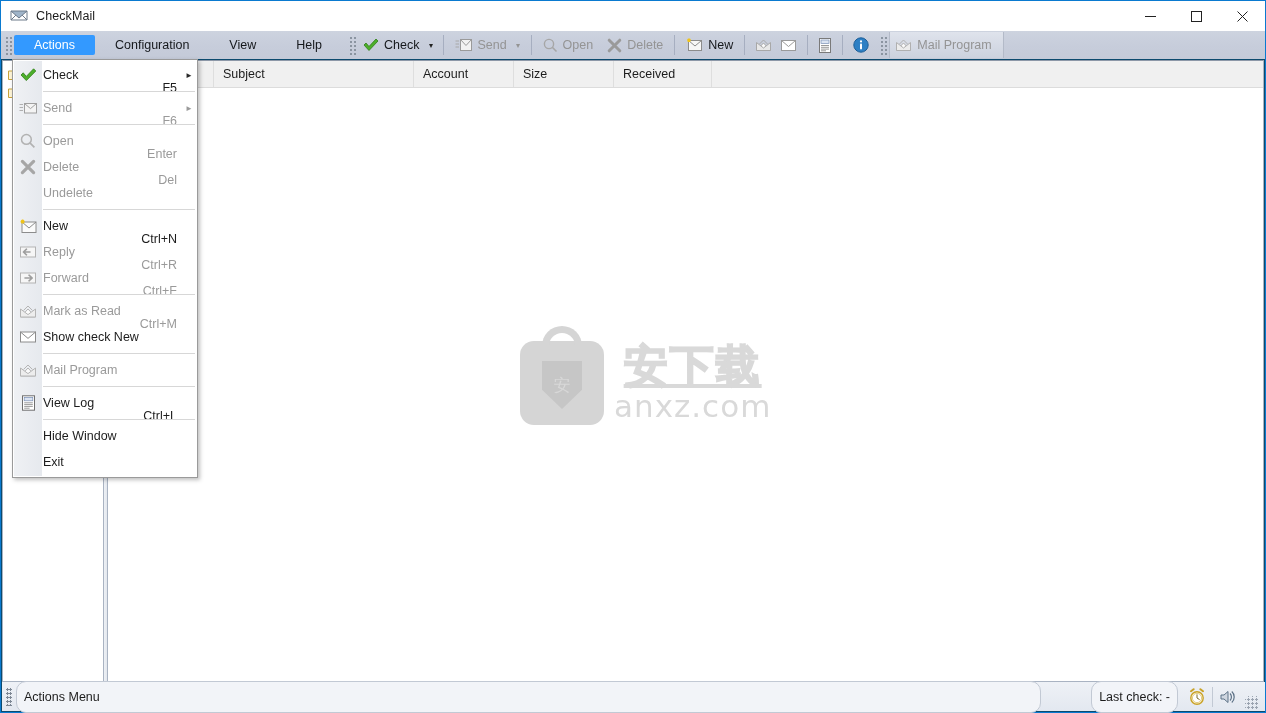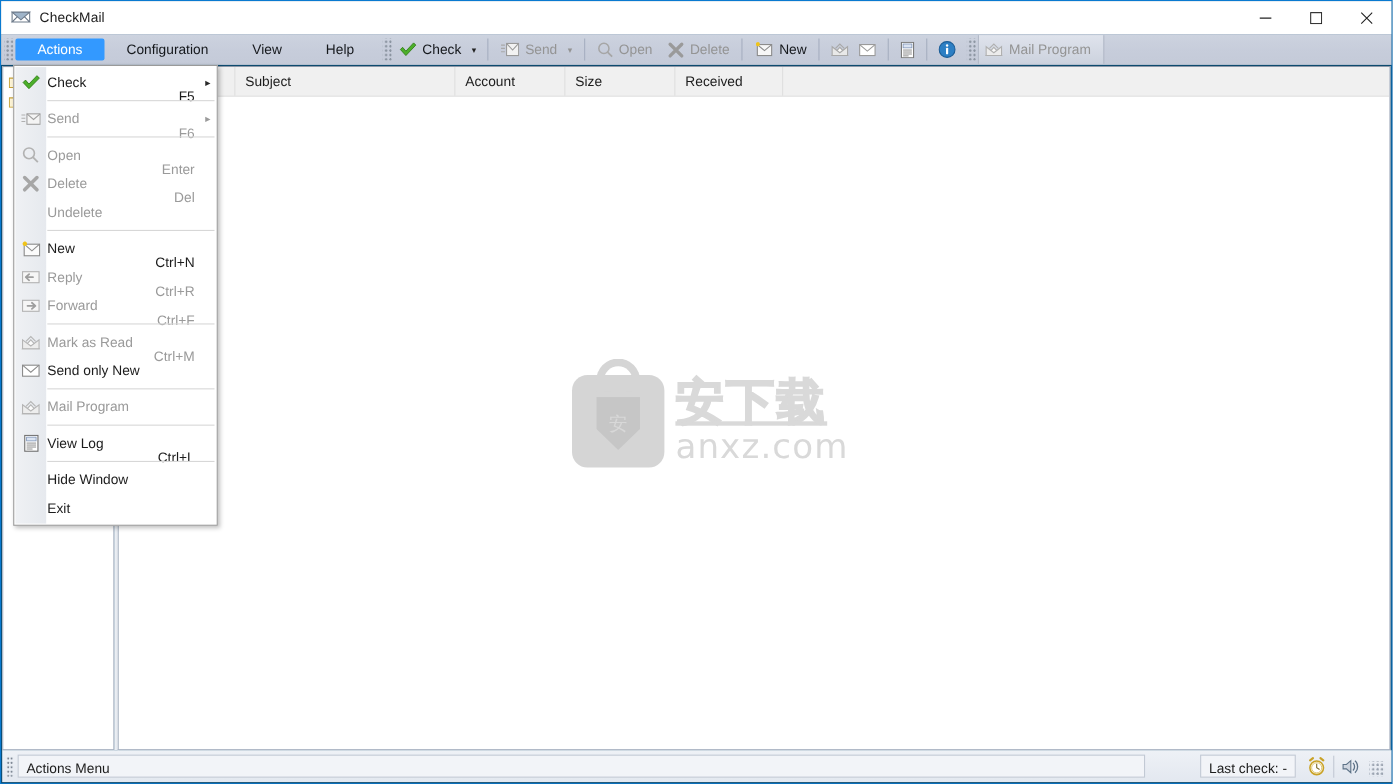--- a/index.html
+++ b/index.html
@@ -169,20 +169,21 @@
   .pane-right {
     position: absolute;
     left: 106px; top: 59px;
     width: 1157px;
     height: 622px;
     background: #ffffff;
     border: 1px solid #a9b3c2;
     border-top: 1px solid #8d98a8;
     box-sizing: border-box;
     overflow: hidden;
+    text-align: center;
   }
   .list-header {
     display: flex;
     height: 27px;
     background: #f0f0f0;
     border-bottom: 1px solid #dcdcdc;
     box-sizing: border-box;
   }
   .col {
     display: flex;
@@ -284,26 +285,26 @@
   }
   .sb-grip {
     width: 6px;
     height: 18px;
     margin-left: 4px;
     margin-right: 4px;
     background-image: radial-gradient(circle at 1.5px 1.5px, #7d8794 1px, transparent 1.2px);
     background-size: 3px 4px;
   }
   .sb-panel {
-    height: 21px;
-    display: flex;
-    align-items: flex-end;
+    height: 32px;
+    display: flex;
+    align-items: center;
     background: #f2f4f8;
     border: 1px solid #c2c9d4;
-    border-radius: 0;
+    border-radius: 10px;
     padding: 0 7px;
     font-size: 12.5px;
     color: #1c1c1c;
     box-sizing: border-box;
   }
   .sb-left { flex: 1; margin-right: 6px; }
   .sb-right { display:flex; align-items:center; gap:0; margin-right: 4px; padding-left: 44px; }
   .sb-icon-btn {
     width: 30px; height: 25px;
     display:flex; align-items:center; justify-content:center;
@@ -770,21 +771,21 @@
       <span class="dd-sub"></span>
     </div>
 
     <div class="dd-item">
       <span class="dd-icon">
         <svg width="18" height="14" viewBox="0 0 18 14">
           <rect x="1.5" y="2" width="15" height="10" fill="#ffffff" stroke="#8c8c8c" stroke-width="1"></rect>
           <path d="M1.5 2 L9 8.4 L16.5 2" fill="none" stroke="#8c8c8c" stroke-width="1"></path>
         </svg>
       </span>
-      <span class="dd-label">Send only New</span>
+      <span class="dd-label">Show check New</span>
       <span class="dd-shortcut"></span>
       <span class="dd-sub"></span>
     </div>
 
     <div class="dd-sep"></div>
 
     <div class="dd-item disabled">
       <span class="dd-icon">
         <svg width="18" height="15" viewBox="0 0 18 15">
           <path d="M1.5 13 L9 5 L16.5 13 Z" fill="#fbfbfb" stroke="#b5b5b5" stroke-width="1"></path>

